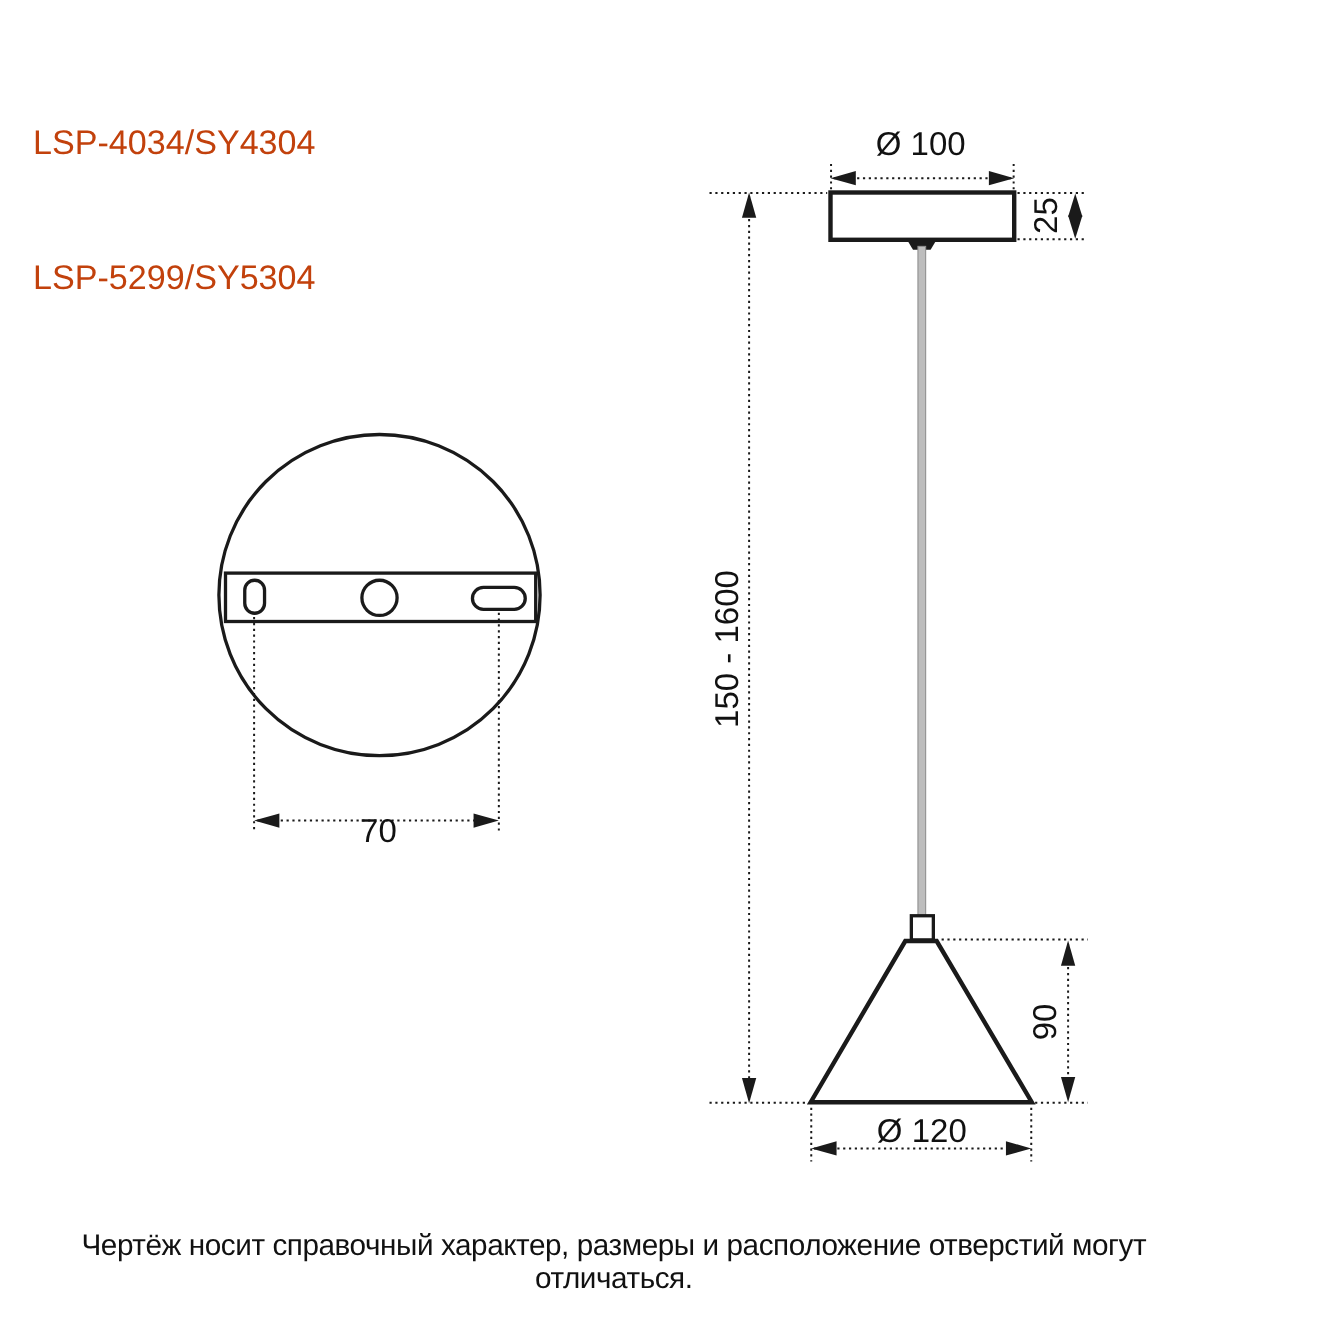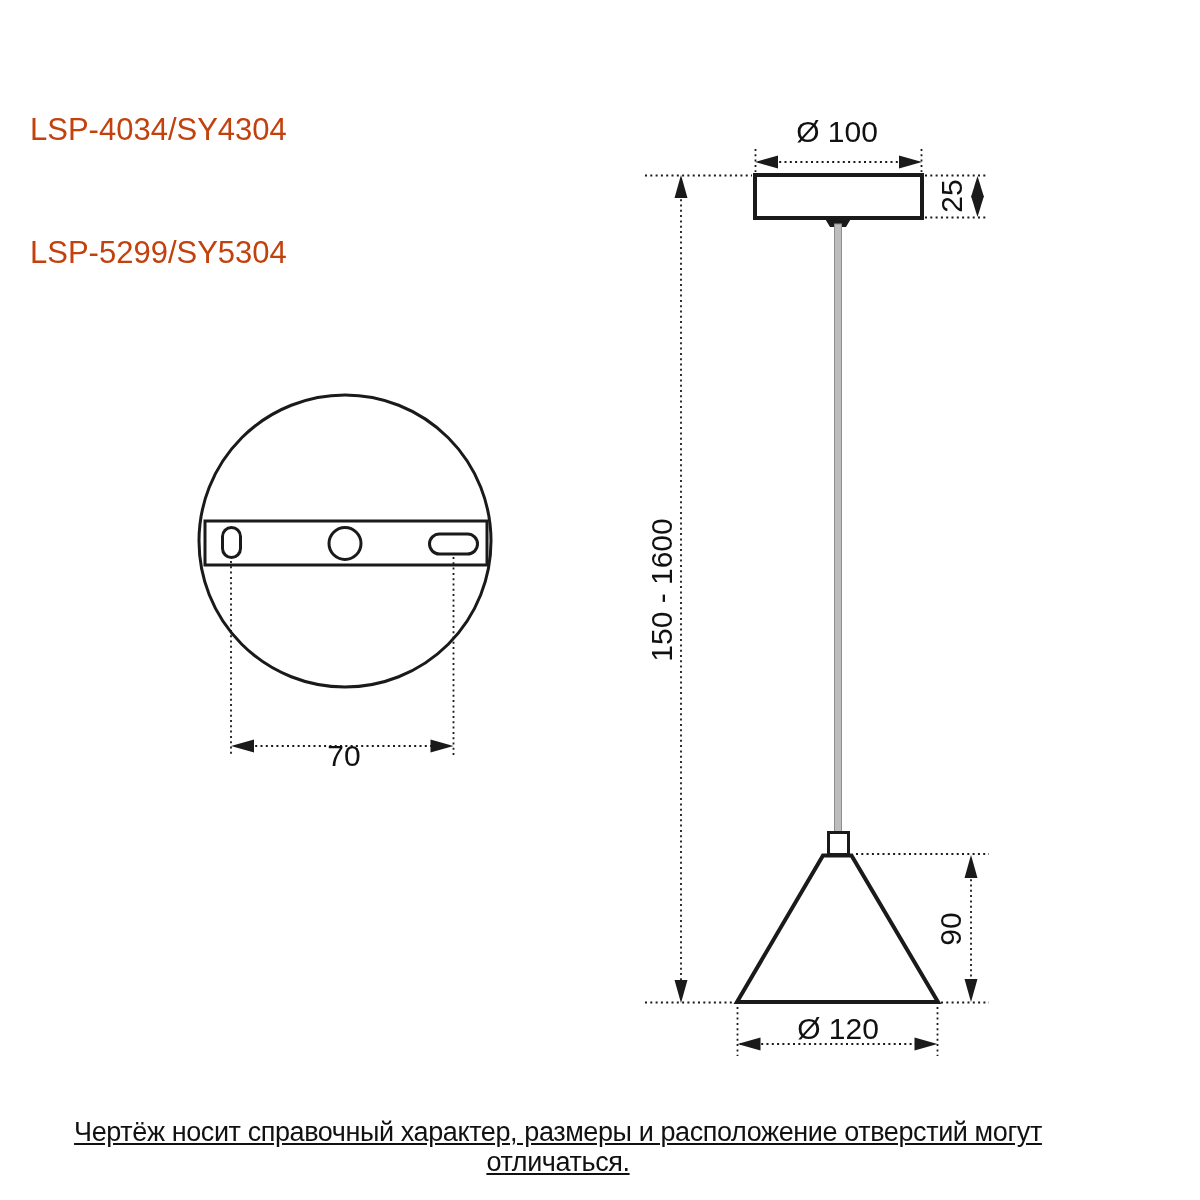--- a/index.html
+++ b/index.html
@@ -38,21 +38,20 @@
   .notes {
     position: absolute;
     left: 0;
     top: 1117px;
     width: 1116px;
     text-align: center;
     font-size: 27px;
     line-height: 30px;
     letter-spacing: -0.4px;
     color: #111111;
-    text-decoration: underline;
   }
 </style>
 </head>
 <body>
 
 <div class="stage">
 
   <div class="header">
     <div>LSP-4034/SY4304</div>
     <div>LSP-5299/SY5304</div>

